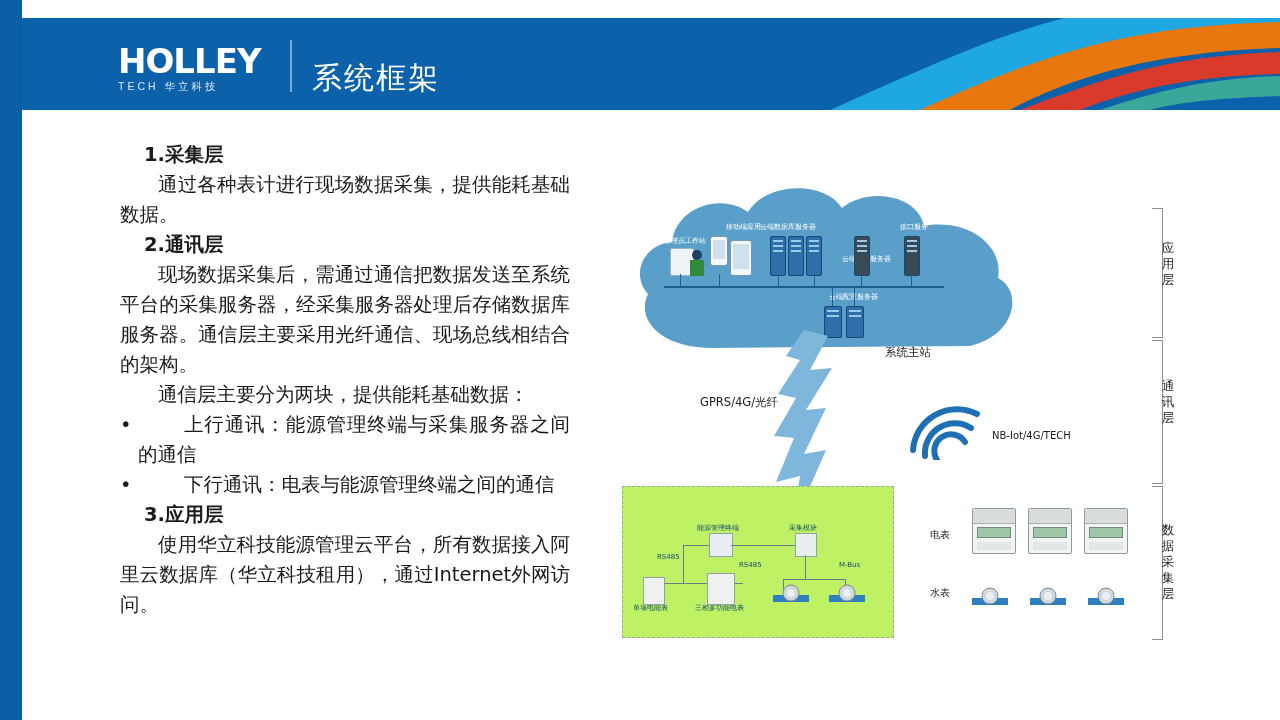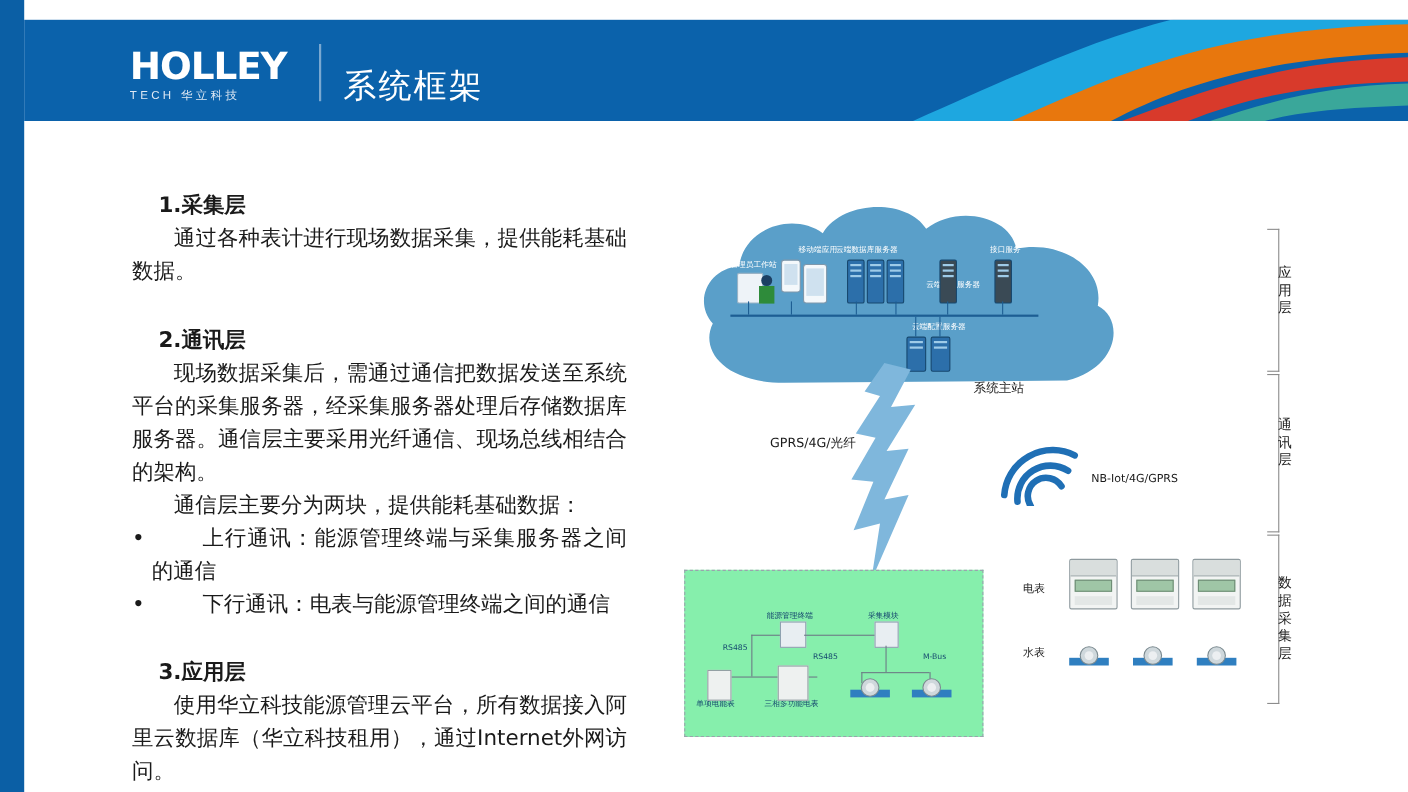--- a/index.html
+++ b/index.html
@@ -102,21 +102,20 @@
     font-size: 19.5px;
     line-height: 30px;
   }
   .para {
     margin: 0 0 0 0;
     text-align: justify;
   }
   .para.heading {
     font-weight: bold;
     text-indent: 24px;
-    margin-top: 32px;
   }
   .para.indent {
     text-indent: 38px;
   }
   .para.bullet {
     text-indent: 0;
     padding-left: 18px;
     position: relative;
   }
   .para.bullet .dot {
@@ -232,25 +231,25 @@
     left: 305px;
     top: 270px;
     width: 80px;
     height: 60px;
   }
 
   
   .dash-box {
     position: absolute;
     left: 22px;
-    top: 388px;
+    top: 356px;
     width: 270px;
     height: 150px;
     border: 1px dashed #9aa4ad;
-    background: #86efac;
+    background: #bef264;
   }
 
   .meter {
     position: absolute;
     width: 42px;
     height: 44px;
     background: #f2f4f3;
     border: 1px solid #8e9a9e;
     border-radius: 2px;
     overflow: hidden;
@@ -427,21 +426,21 @@
 
     <div class="wifi">
       <svg width="80" height="60" viewBox="0 0 80 60">
         <g fill="none" stroke="#1f6fb5" stroke-width="6" stroke-linecap="round">
           <path d="M8 50 A 44 44 0 0 1 72 14"></path>
           <path d="M20 56 A 30 30 0 0 1 66 28"></path>
           <path d="M32 60 A 16 16 0 0 1 60 42"></path>
         </g>
       </svg>
     </div>
-    <div class="small-label" style="left:392px;top:300px;">NB-Iot/4G/GPRS</div>
+    <div class="small-label" style="left:392px;top:300px;">NB-Iot/4G/TECH</div>
 
     <div class="dash-box">
       <div class="tiny-label dark" style="position:absolute;left:74px;top:36px;font-size:7px;">能源管理终端</div>
       <div class="tiny-label dark" style="position:absolute;left:166px;top:36px;font-size:7px;">采集模块</div>
       <div class="tiny-label dark" style="position:absolute;left:34px;top:66px;font-size:7px;">RS485</div>
       <div class="tiny-label dark" style="position:absolute;left:116px;top:74px;font-size:7px;">RS485</div>
       <div class="tiny-label dark" style="position:absolute;left:188px;top:74px;font-size:7px;margin-left:28px;">M-Bus</div>
       <div class="tiny-label dark" style="position:absolute;left:10px;top:116px;font-size:7px;width:34px;">单项电能表</div>
       <div class="tiny-label dark" style="position:absolute;left:72px;top:116px;font-size:7px;width:40px;">三相多功能电表</div>
 

